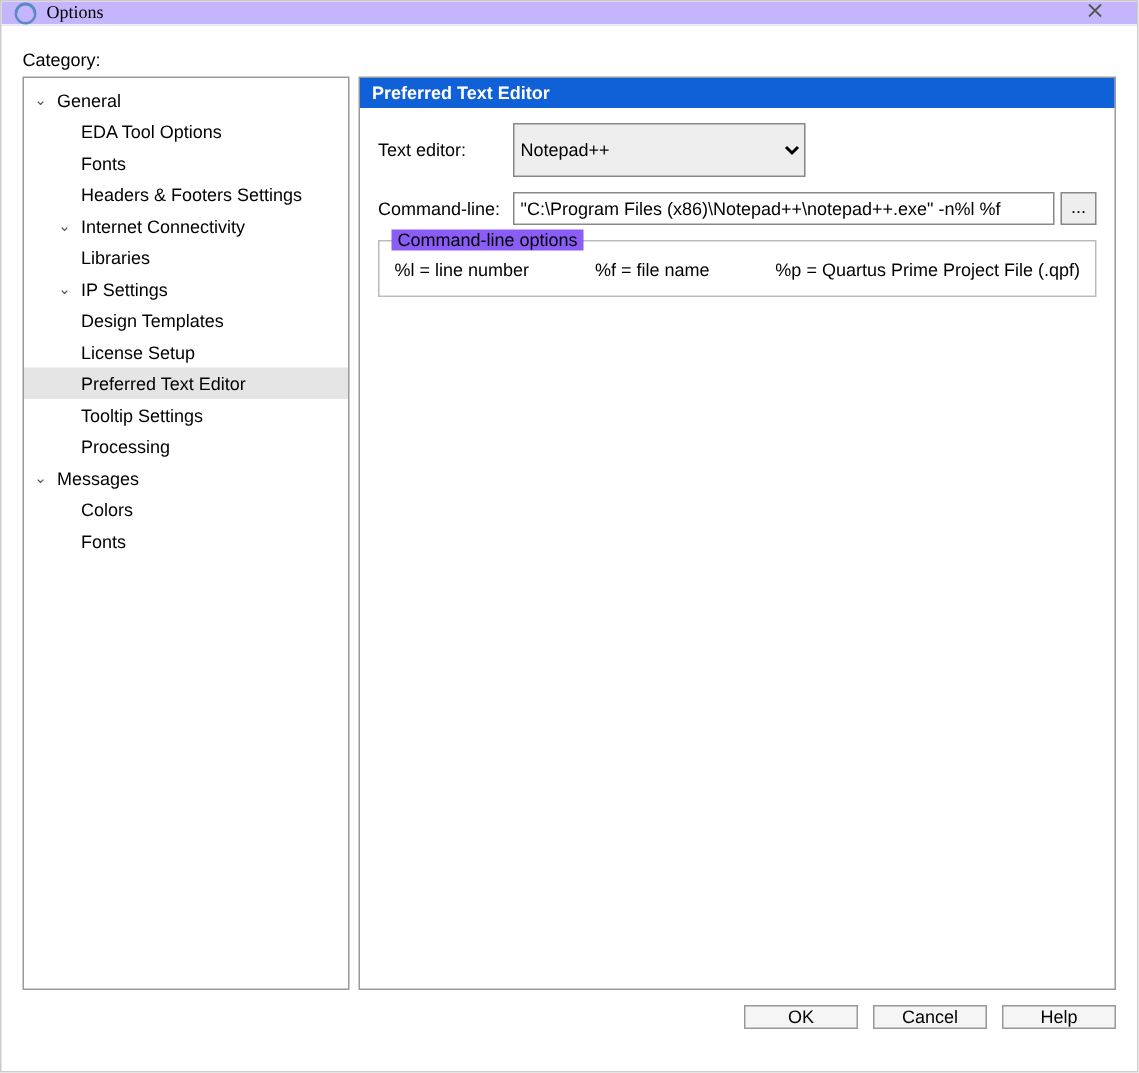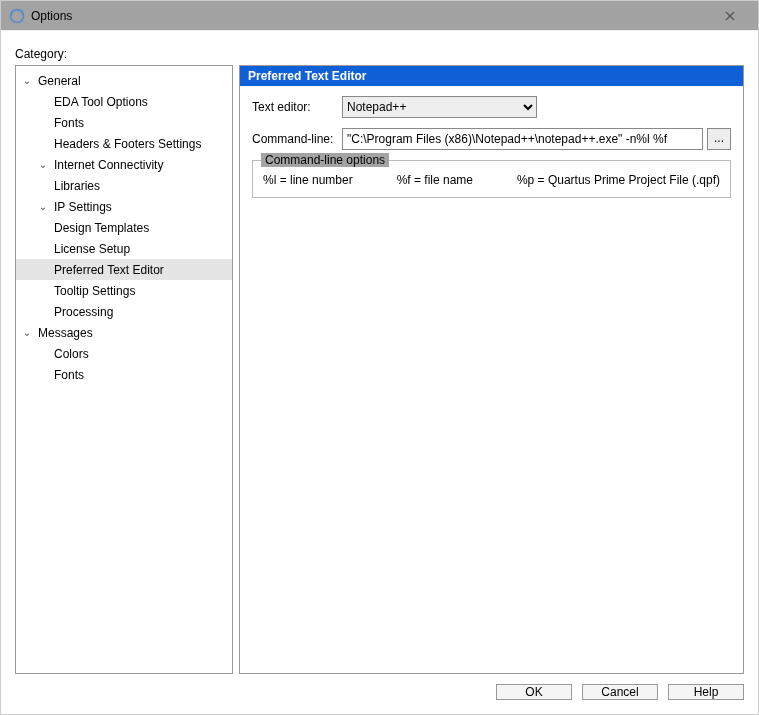--- a/index.html
+++ b/index.html
@@ -8,26 +8,27 @@
     font-family: "Segoe UI", Tahoma, sans-serif;
     font-size: 12px;
     background: #fff;
     color: #000;
     width: 759px;
     height: 715px;
     overflow: hidden;
     border: 1px solid #ccc;
   }
   .titlebar {
-    height: 30px;
+    height: 16px;
     display: flex;
     align-items: center;
     padding: 0 8px;
-    background: #a3a3a3;
+    background: #c4b5fd;
     border-bottom: 1px solid #eee;
+    font-family: Liberation Serif, serif;
   }
   .titlebar .app-icon {
     width: 16px; height: 16px;
     margin-right: 6px;
   }
   .titlebar .title { flex: 1; font-size: 12px; }
   .titlebar .close {
     width: 40px; text-align: center;
     color: #555; font-size: 14px;
     cursor: default;
@@ -88,21 +89,21 @@
   }
   .form-area { padding: 10px 12px; }
   .form-row {
     display: flex;
     align-items: center;
     margin-bottom: 10px;
   }
   .form-row .flabel { width: 90px; }
   .form-row select {
     width: 195px;
-    height: 22px;
+    height: 36px;
     font: inherit;
     background: #eee;
     border: 1px solid #888;
   }
   .form-row input[type=text] {
     flex: 1;
     height: 22px;
     font: inherit;
     padding: 0 4px;
     border: 1px solid #888;
@@ -120,21 +121,21 @@
   .fieldset {
     border: 1px solid #bbb;
     padding: 12px 10px 10px 10px;
     position: relative;
     margin-top: 6px;
   }
   .fieldset .legend {
     position: absolute;
     top: -8px;
     left: 8px;
-    background: #a3a3a3;
+    background: #8b5cf6;
     padding: 0 4px;
     font-size: 12px;
   }
   .opts-row {
     display: flex;
     justify-content: space-between;
     gap: 10px;
     font-size: 12px;
   }
   .button-row {

